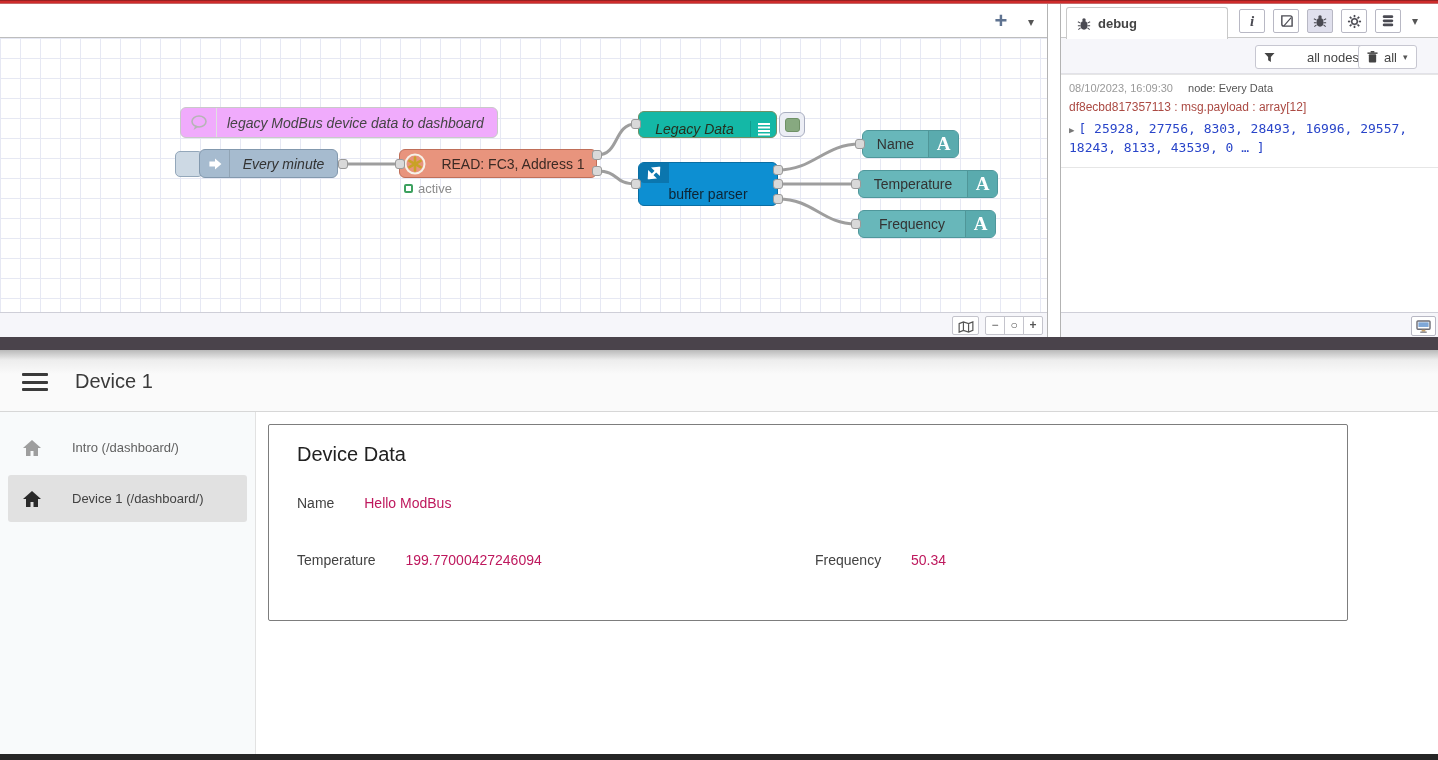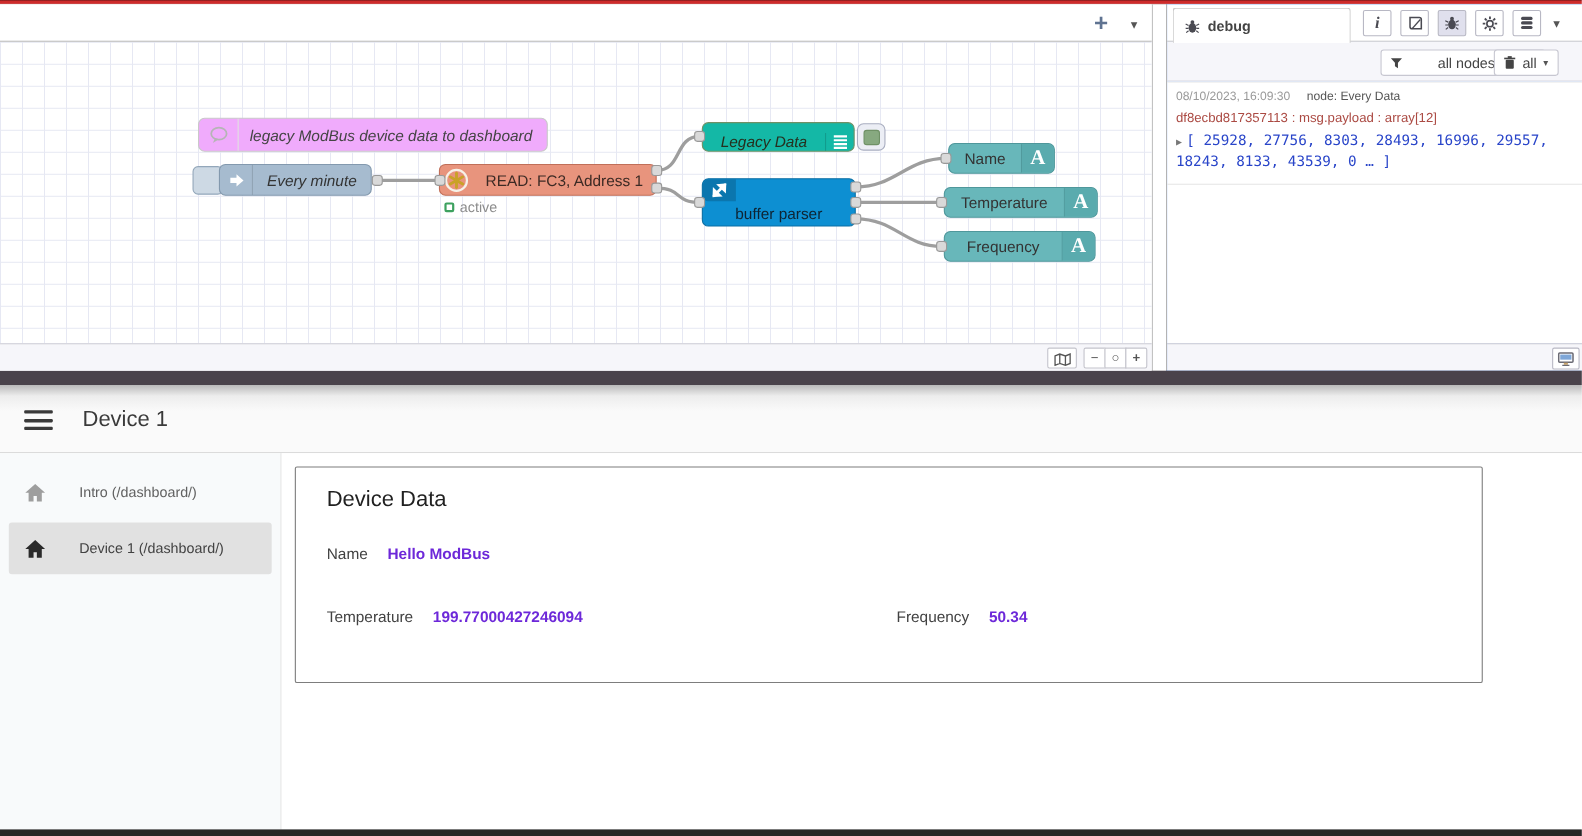--- a/index.html
+++ b/index.html
@@ -81,21 +81,21 @@
   .efooter { position:absolute; left:0; top:308px; width:1047px; height:25px; background:#f6f6fa;
              border-top:1px solid #cfcfd8; z-index:6; }
   .efooter .btn { position:absolute; top:3px; height:19px; background:#fff; border:1px solid #c4c4cc;
                   color:#555; font-size:12px; text-align:center; line-height:17px; cursor:pointer; }
   .btn-map { left:952px; width:27px; border-radius:2px; }
   .btn-zout { left:985px; width:20px; border-radius:2px 0 0 2px; }
   .btn-zreset { left:1004px; width:20px; }
   .btn-zin { left:1023px; width:20px; border-radius:0 2px 2px 0; font-weight:bold; }
 
   
-  .sidebar { position:absolute; left:1060px; top:4px; width:378px; height:333px; background:#3b82f6;
+  .sidebar { position:absolute; left:1060px; top:4px; width:378px; height:333px; background:#ec4899;
              border-left:1px solid #b3b3b3; }
   .sb-tabrow { position:absolute; left:0; top:0; width:378px; height:34px; border-bottom:1px solid #c9c9c9; background:#fff; }
   .sb-tab { position:absolute; left:5px; top:3px; width:162px; height:32px; background:#fff;
             border:1px solid #c9c9c9; border-bottom:none; border-radius:3px 3px 0 0;
             display:flex; align-items:center; gap:7px; padding-left:10px; font-size:13px;
             font-weight:bold; color:#444; z-index:2; cursor:pointer; }
   .sb-btn { position:absolute; top:5px; width:26px; height:24px; background:#fff; border:1px solid #b8b8c4;
             border-radius:2px; display:flex; align-items:center; justify-content:center;
             color:#4a4a52; cursor:pointer; }
   .sb-btn.active { background:#e0e0ed; }
@@ -146,21 +146,21 @@
   .nav-item.selected { background:#e1e1e1; }
   .nav-item.selected .nlabel { color:#424242; }
   .nav-icon { margin-left:14px; display:flex; }
 
   .dash-main { position:absolute; left:256px; top:0; width:1182px; height:342px; background:#fff; }
   .card { position:absolute; left:12px; top:12px; width:1080px; height:197px; background:#fff;
           border:1px solid #7d7d7d; border-radius:2px; }
   .card-title { position:absolute; left:28px; top:18px; font-size:20px; color:#212121; }
   .fld { position:absolute; font-size:14px; }
   .fld .flabel { color:#424242; }
-  .fld .fvalue { color:#6d28d9; font-weight:bold; margin-left:14px; }
+  .fld .fvalue { color:#be185d; font-weight:normal; margin-left:26px; }
   .fld-name { left:28px; top:70px; }
   .fld-temp { left:28px; top:127px; }
   .fld-freq { left:546px; top:127px; }
 
   .bottomstrip { position:absolute; left:0; top:754px; width:1438px; height:6px; background:#262626; }
 
   svg.ic { display:block; }
 </style>
 </head>
 <body>

